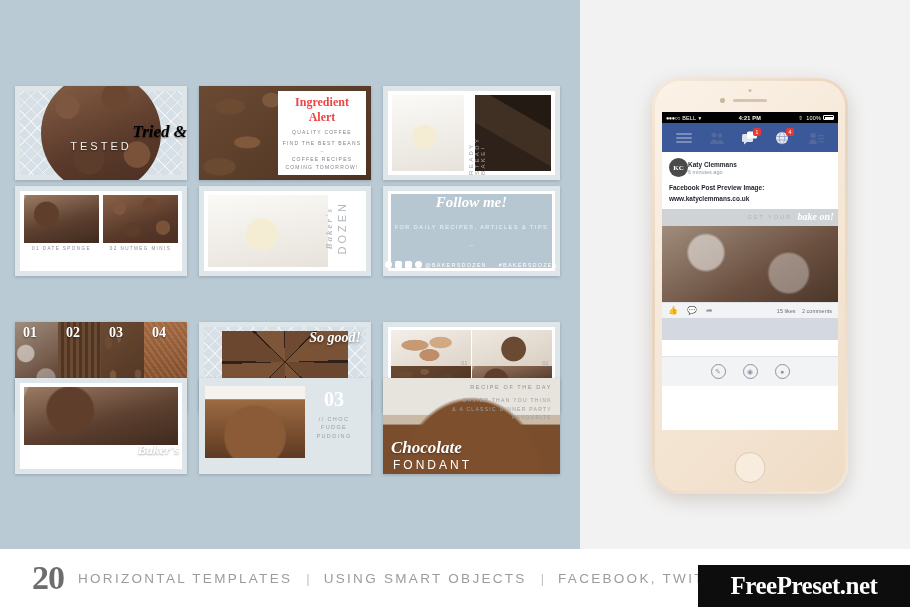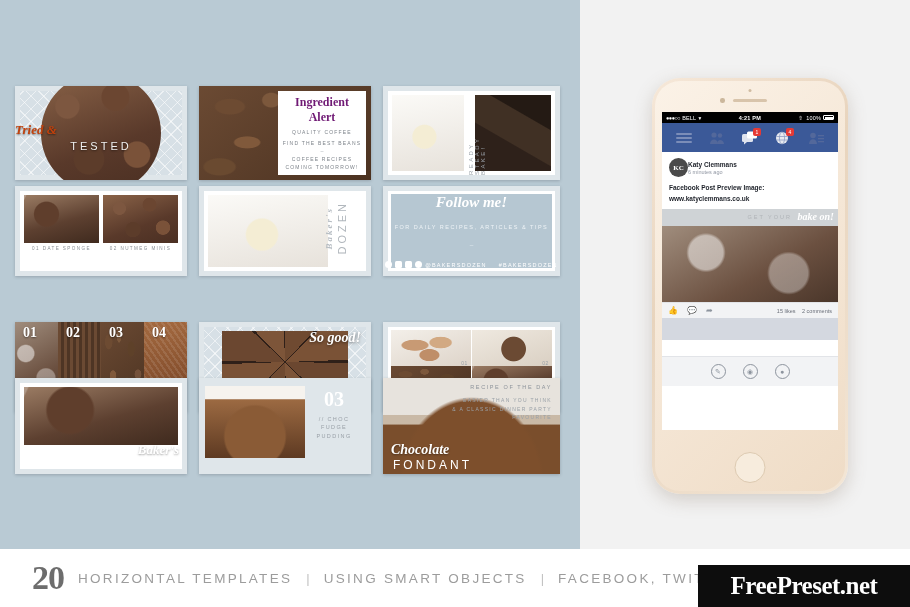--- a/index.html
+++ b/index.html
@@ -122,23 +122,23 @@
         #7d5539 316deg 358deg, #2f2019 358deg 360deg);
   }
 
   .lbl { position: absolute; color: #8a9096; letter-spacing: 1.4px; text-transform: uppercase; }
 
   
   .c1-circle {
     position: absolute; left: 50%; top: 50%; transform: translate(-50%,-50%);
     width: 120px; height: 120px; border-radius: 50%; overflow: hidden;
   }
-  .c1-t1 { position: absolute; left: 0; right: 0; top: 36px; text-align: left;
+  .c1-t1 { position: absolute; left: 0; right: 0; top: 36px; text-align: right;
            font-family: "Liberation Serif", serif; font-weight: bold; font-style: italic;
-           font-size: 13px; color: #c2410c; text-shadow: 0 1px 2px rgba(0,0,0,.5); }
+           font-size: 17px; color: #000000; text-shadow: 0 1px 2px rgba(0,0,0,.5); }
   .c1-t2 { position: absolute; left: 0; right: 0; top: 54px; text-align: center;
            font-size: 11px; letter-spacing: 3px; color: #f0f0f0; text-shadow: 0 1px 2px rgba(0,0,0,.5); }
   .checker { background-image:
       repeating-linear-gradient(45deg, rgba(255,255,255,.55) 0 1px, transparent 1px 9px),
       repeating-linear-gradient(-45deg, rgba(255,255,255,.55) 0 1px, transparent 1px 9px);
       background-color:#d7e0e6; }
 
   
   .c2-title { position: absolute; left: 0; right: 0; bottom: 4px; text-align: center;
               font-family: "Liberation Serif", serif; font-weight: bold; font-size: 13px;
@@ -149,21 +149,21 @@
              font-weight: bold; font-size: 14px; color: #fff; text-shadow: 0 1px 2px rgba(0,0,0,.45); }
 
   
   .c4-t1 { position: absolute; right: 8px; bottom: 16px; font-family:"Liberation Serif",serif;
            font-weight: bold; font-style: italic; font-size: 13px; color: #fff; text-shadow:0 1px 2px rgba(0,0,0,.35);}
   .c4-t2 { position: absolute; right: 8px; bottom: 2px; font-size: 12px; letter-spacing: 3px; color: #fff; }
 
   
   .ia-panel { position: absolute; right: 5px; top: 5px; bottom: 5px; width: 88px; background: #fff;
               display:flex; flex-direction:column; align-items:center; justify-content:center; gap:2px; }
-  .ia-h { font-family:"Liberation Serif",serif; font-weight:bold; font-size:12px; color:#701a75; line-height:1.05; text-align:center;}
+  .ia-h { font-family:"Liberation Serif",serif; font-weight:bold; font-size:12px; color:#ef4444; line-height:1.05; text-align:center;}
   .ia-s { font-size:5px; letter-spacing:1.2px; color:#7d838a; text-align:center; margin-top:3px;}
   .ia-d { font-size:6px; color:#b9bfc5; }
 
   
   .vtxt { position: absolute; writing-mode: vertical-rl; transform: rotate(180deg);
           letter-spacing: 2px; color: #9aa1a8; font-size: 8px; }
   .vtxt-serif { font-family:"Liberation Serif",serif; font-style: italic; font-weight:bold;
                 color:#b7bdc3; font-size: 9px; }
 
   
@@ -190,21 +190,21 @@
   .si.round { border-radius:50%; }
 
   
   .mini-n { position:absolute; right:3px; bottom:2px; font-size:5px; color:#9aa1a8; letter-spacing:.6px;}
 
   
   .cf-r { position:absolute; right:8px; top:6px; text-align:right; }
   .cf-r .a { font-size:5.5px; letter-spacing:1.6px; color:#8d939a; }
   .cf-r .b { font-size:5px; letter-spacing:1.3px; color:#9aa1a8; line-height:1.7; margin-top:6px;}
   .cf-b1 { position:absolute; left:8px; bottom:16px; font-family:"Liberation Serif",serif;
-           font-weight:bold; font-style:italic; font-size:14px; color:#fff; text-shadow:0 1px 2px rgba(0,0,0,.4);}
+           font-weight:bold; font-style:italic; font-size:17px; color:#fff; text-shadow:0 1px 2px rgba(0,0,0,.4);}
   .cf-b2 { position:absolute; left:10px; bottom:2px; font-size:12px; letter-spacing:3px; color:#fff; }
 
   
   #phone {
     position:absolute; left:652px; top:78px; width:196px; height:416px;
     border-radius: 28px;
     background: linear-gradient(135deg,#f6e8d9,#e8d4bd 40%,#f3e6d6);
     box-shadow: 0 6px 18px rgba(120,100,80,.25);
     padding: 5px;
   }

